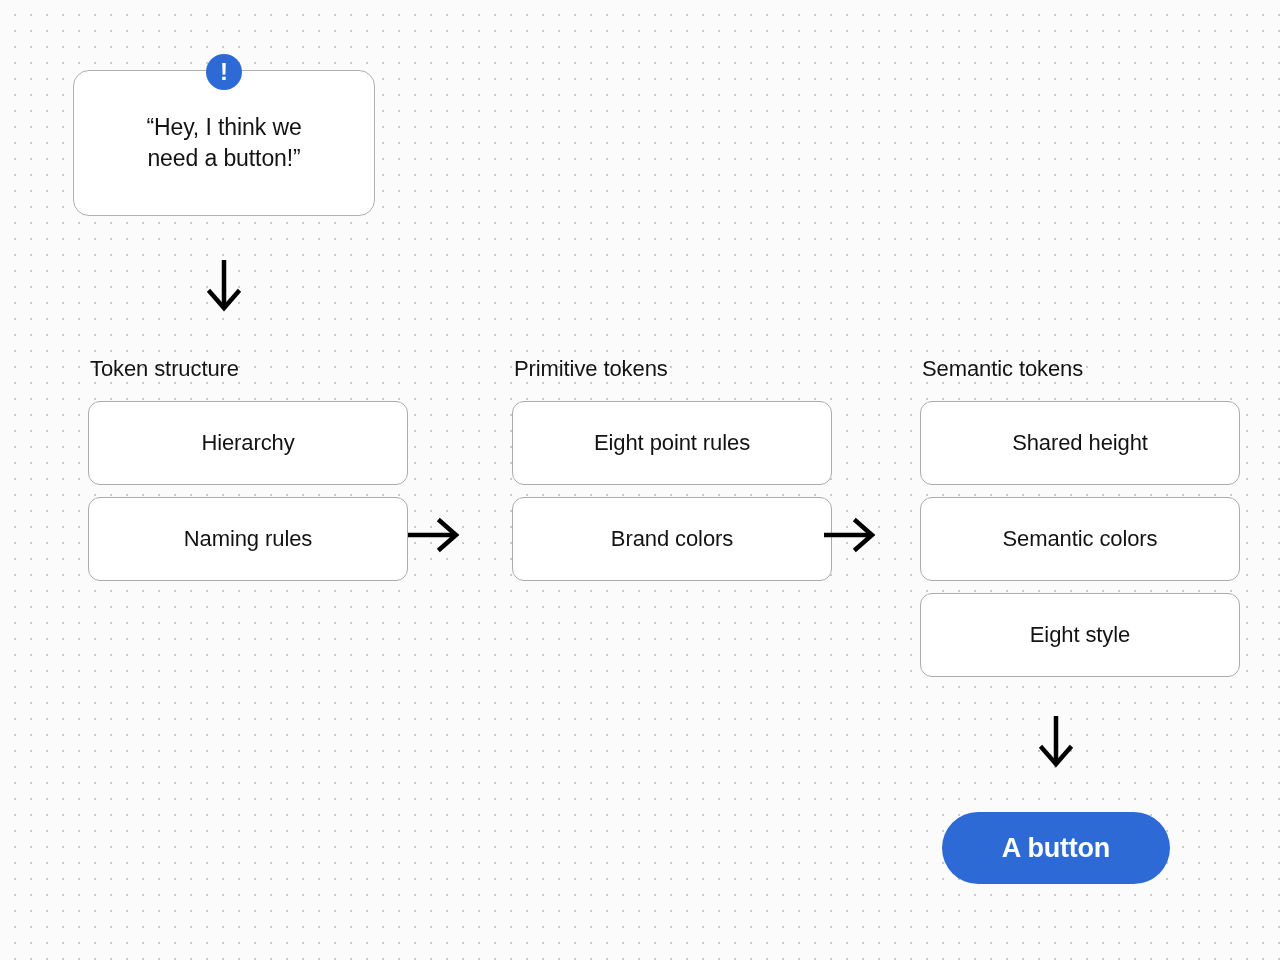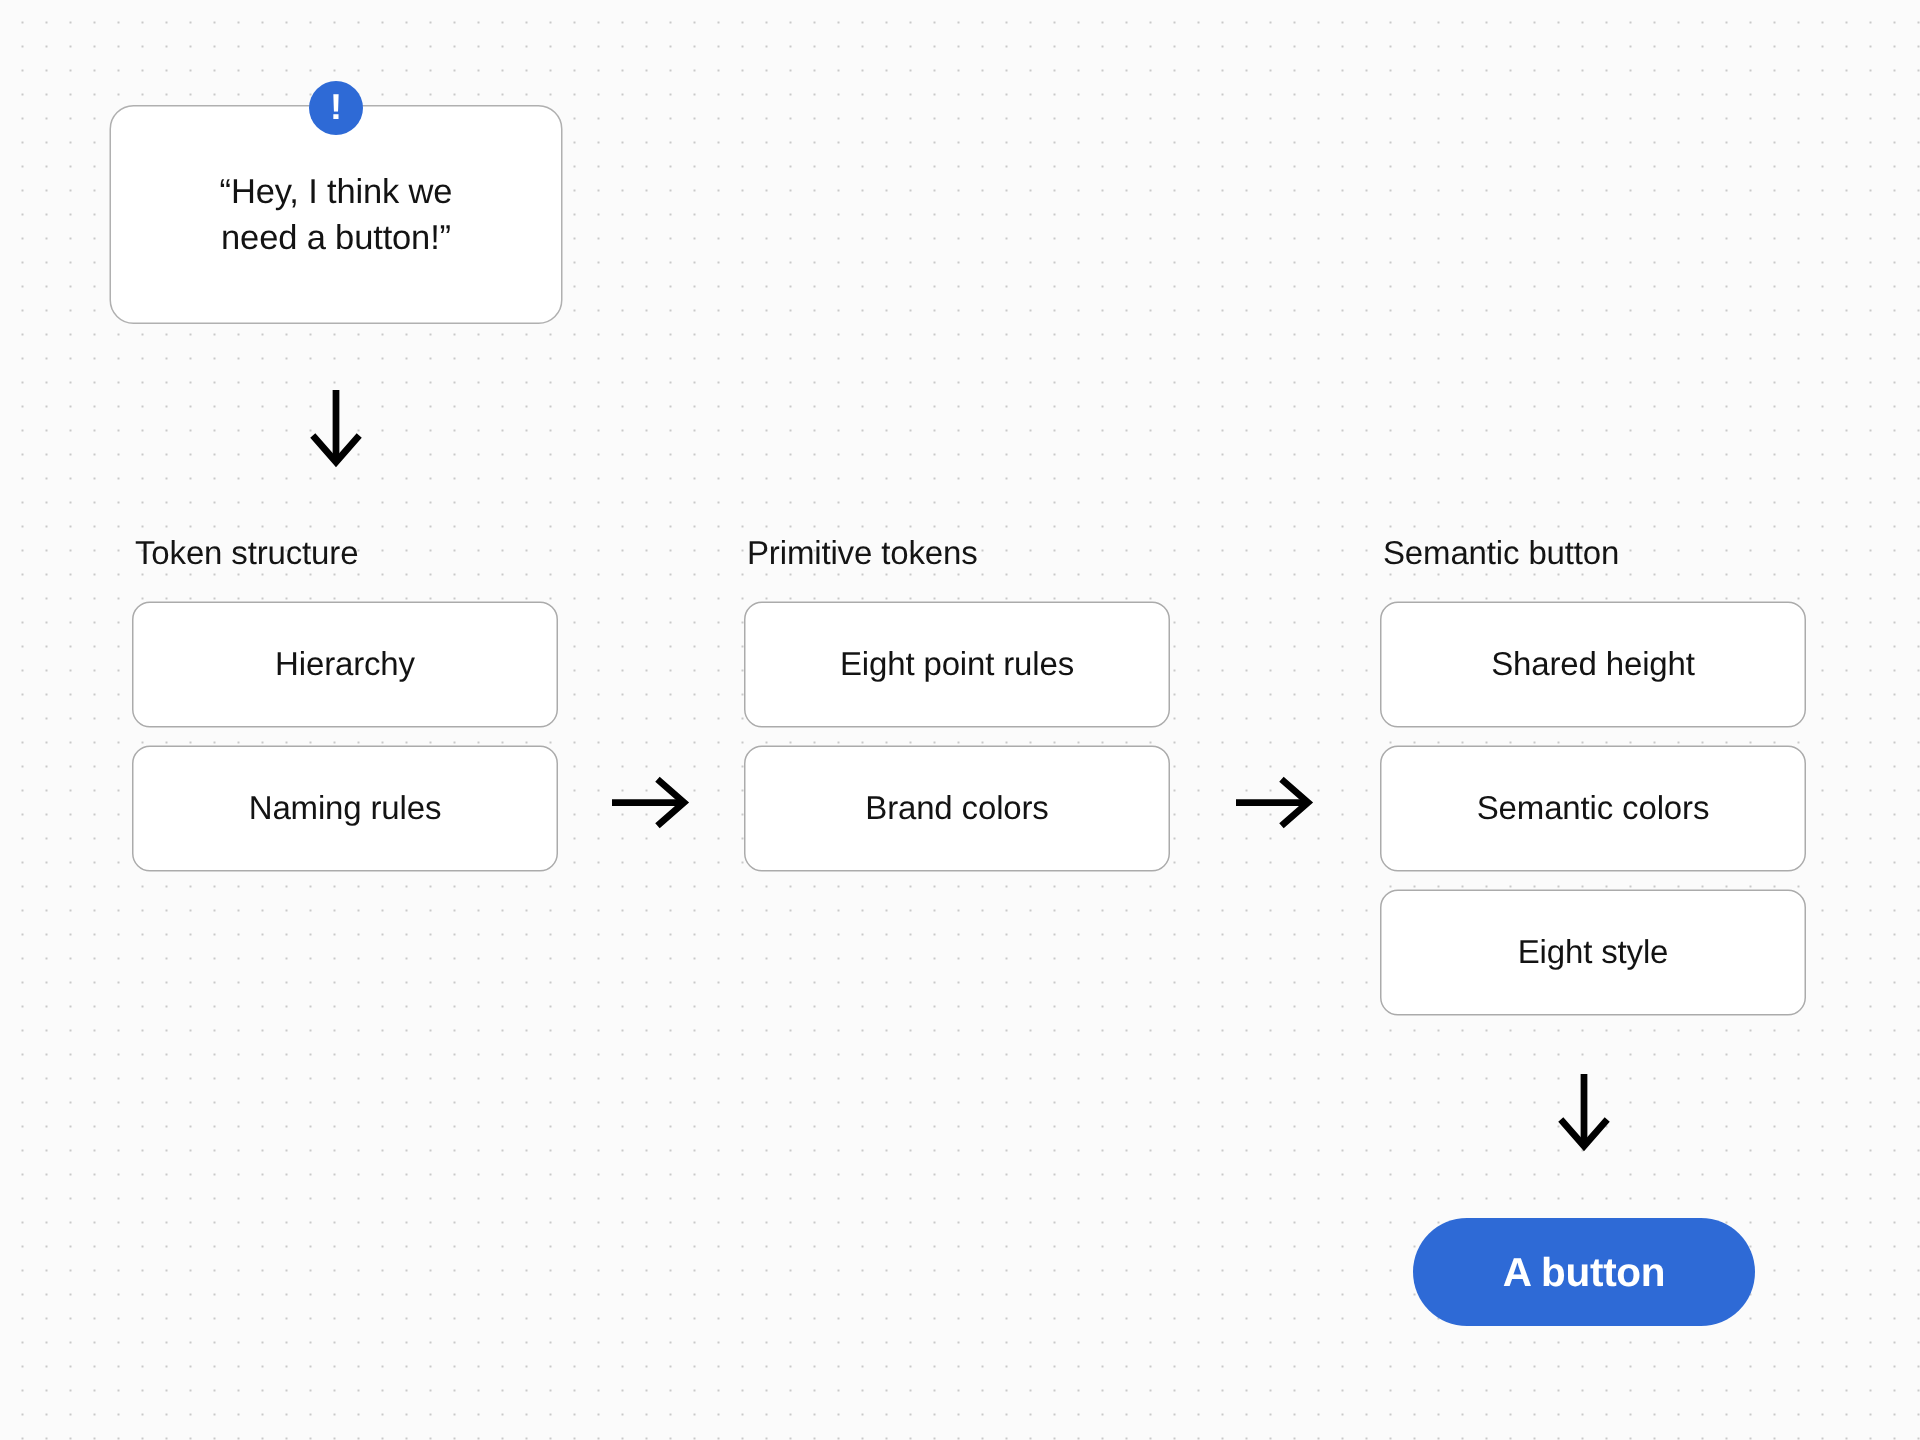--- a/index.html
+++ b/index.html
@@ -80,34 +80,34 @@
   .arrow-down-2 { left: 1036px; top: 714px; }
 
   
   .column {
     position: absolute;
     width: 304px;
     top: 355px;
     margin-left: 16px;
   }
   .col-1 { left: 72px; }
-  .col-2 { left: 480px; }
+  .col-2 { left: 496px; }
   .col-3 { left: 904px; }
 
   .col-title {
     font-size: 22px;
     line-height: 28px;
     color: #141414;
     letter-spacing: -0.1px;
     margin: 0 0 18px 2px;
   }
 
   .card {
     box-sizing: border-box;
-    width: 284px;
+    width: 320px;
     height: 84px;
     border: 1.6px solid #ababab;
     border-radius: 12px;
     background: #ffffff;
     display: flex;
     align-items: center;
     justify-content: center;
     margin-bottom: 12px;
   }
   .card-label {
@@ -184,21 +184,21 @@
   </div>
 
   <span class="arrow arrow-right-2">
     <svg width="56" height="40" viewBox="0 0 56 40" aria-hidden="true">
       <line x1="2" y1="20" x2="48" y2="20" stroke="#000000" stroke-width="4.5"></line>
       <polyline points="34,6 50,20 34,34" fill="none" stroke="#000000" stroke-width="4.5" stroke-linecap="square" stroke-linejoin="miter"></polyline>
     </svg>
   </span>
 
   <div class="column col-3">
-    <div class="col-title">Semantic button</div>
+    <div class="col-title">Semantic tokens</div>
     <div class="card">
       <span class="card-label">Shared height</span>
     </div>
     <div class="card">
       <span class="card-label">Semantic colors</span>
     </div>
     <div class="card">
       <span class="card-label">Eight style</span>
     </div>
   </div>

